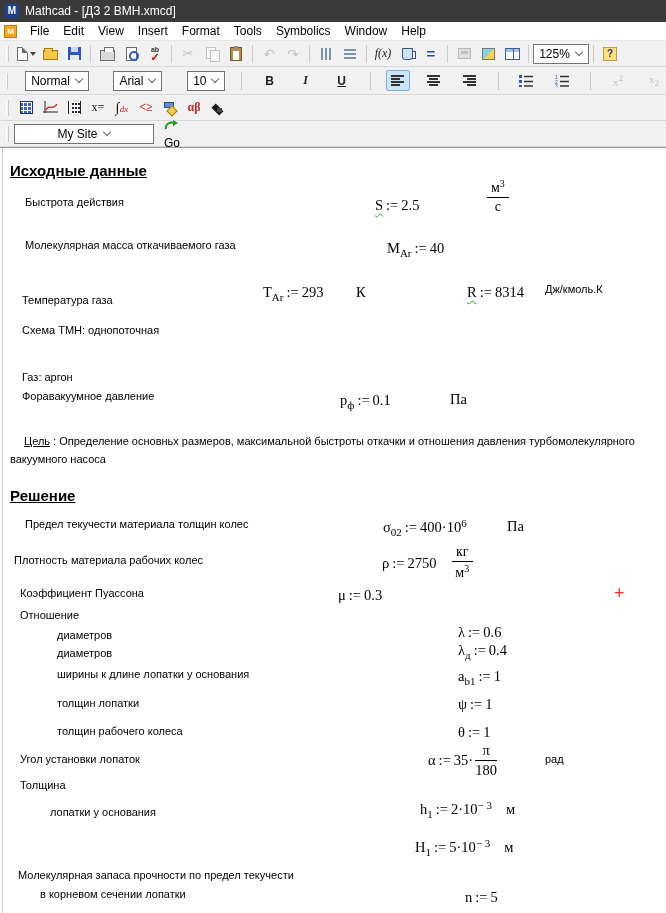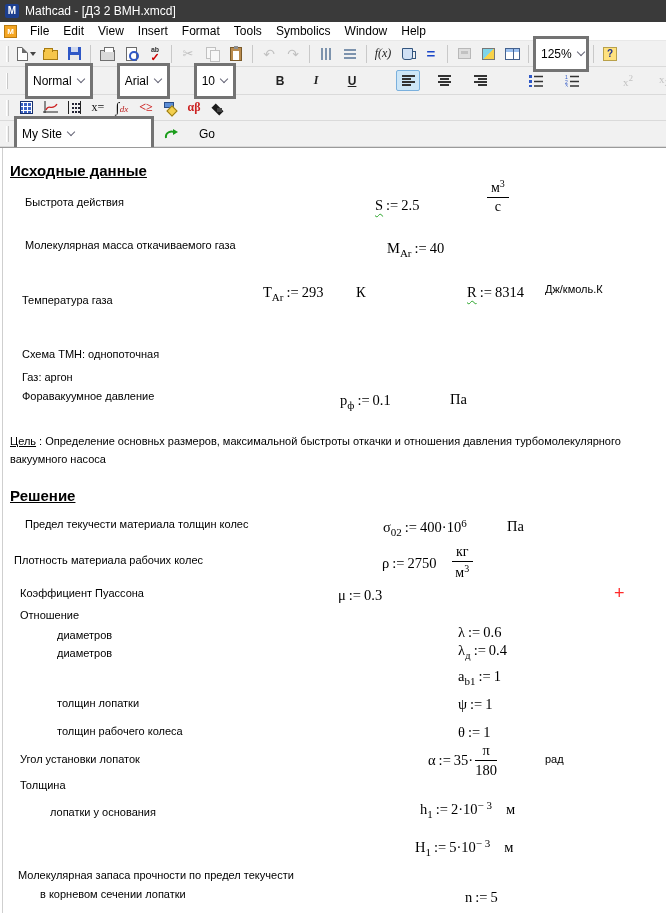--- a/index.html
+++ b/index.html
@@ -73,23 +73,23 @@
   .i-comp:before { content:""; position:absolute; left:2px; top:2px; width:7px; height:3px; background:#9a9a9a; }
   .i-wizard { width:13px; height:12px; border:1px solid #777;
               background:linear-gradient(135deg,#7fd4e8 0 50%, #f8d24a 50% 100%); }
   .i-table { width:15px; height:12px; background:#fff; border:1px solid #44618e; position:relative; }
   .i-table:before { content:""; position:absolute; left:0; top:0; right:0; height:3px; background:#9cc0ef; }
   .i-table:after { content:""; position:absolute; left:7px; top:0; bottom:0; width:1px; background:#44618e; }
   .i-help { width:14px; height:14px; background:#ffe27f; border:1px solid #b9a14a;
             color:#21338f; font-weight:bold; font-size:10px; text-align:center; line-height:12px; }
 
   
-  .combo { height:36px; background:#fff; border:3px solid #737373; display:flex;
+  .combo { height:20px; background:#fff; border:1px solid #737373; display:flex;
            align-items:center; font-size:12px; color:#000; padding-left:5px;
-           justify-content:flex-start; }
+           justify-content:center; }
   .chev { width:6px; height:6px; border-right:1.5px solid #667; border-bottom:1.5px solid #667;
           transform:rotate(45deg); margin:-3px 6px 0 6px; flex:0 0 auto; }
 
   .btn-txt { font-weight:bold; font-size:12px; color:#222; }
   .btn-txt.it { font-family:"Liberation Serif", serif; font-style:italic; }
   .btn-txt.un { text-decoration:underline; }
   .supsub { font-family:"Liberation Serif", serif; font-size:11px; color:#9a9a9a; }
 
   
   .i-calc { width:13px; height:13px; background:#3a62c4; border:1px solid #17306e;
@@ -102,29 +102,29 @@
   .i-int { font-family:"Liberation Serif", serif; font-size:14px; color:#111; }
   .i-int em { color:#b22; font-size:9px; font-style:italic; }
   .i-bool { font-family:"Liberation Serif", serif; font-size:12px; color:#c22; font-weight:bold; }
   .i-prog { position:relative; width:14px; height:13px; }
   .i-prog:before { content:""; position:absolute; left:1px; top:1px; width:8px; height:4px; background:#5b8dd6; border:1px solid #2a4d86; }
   .i-prog:after { content:""; position:absolute; left:5px; top:6px; width:6px; height:6px; background:#f3cf4e; border:1px solid #9a7c14; transform:rotate(45deg); }
   .i-cap { position:relative; width:16px; height:12px; }
   .i-cap:before { content:""; position:absolute; left:2px; top:2px; width:11px; height:11px; background:#1a1a1a; transform:rotate(45deg) scaleY(.55); }
   .i-cap:after { content:""; position:absolute; left:7px; top:6px; width:5px; height:4px; background:#444; }
 
-  .go-btn { display:flex; align-items:flex-start; gap:20px; font-size:12px; color:#000; margin-left:10px; }
+  .go-btn { display:flex; align-items:flex-start; gap:5px; font-size:12px; color:#000; margin-left:10px;flex-direction:column; }
 
   
   .document { position:relative; height:766px; background:#fff; border-top:1px solid #9a9a9a; }
   .page-edge { position:absolute; left:2px; top:0; bottom:0; width:1px; background:#cfcfcf; }
   .txt { position:absolute; font-size:11px; color:#000; white-space:pre; }
   .hd { position:absolute; font-size:15px; font-weight:bold; text-decoration:underline; white-space:pre; }
   .goal { white-space:normal; width:654px; line-height:18px; }
-  .goal .u { text-decoration:underline; }
+  .goal .u { text-decoration:underline;margin-left:14px; }
   .mexpr { position:absolute; font-family:"Liberation Serif", serif; font-size:14.5px;
            color:#000; white-space:pre; }
   .mexpr .msub { font-size:11px; vertical-align:-4px; }
   .mexpr sup { font-size:11px; vertical-align:5px; }
   .mexpr .mop { margin:0 3px; }
   .munit { margin-left:14px; }
   .sq { text-decoration:underline wavy #2aa52a 1px; text-underline-offset:3px; }
   .frac { position:absolute; font-family:"Liberation Serif", serif; font-size:14px;
           text-align:center; color:#000; }
   .frac .num { display:block; border-bottom:1px solid #000; padding:0 4px 1px; }
@@ -408,21 +408,21 @@
 
   <div class="txt" style="left:25px; top:91px">Молекулярная масса откачиваемого газа</div>
   <div class="mexpr" style="left:387px; top:92px"><span>M</span><span class="msub">Ar</span><span class="mop">:=</span><span>40</span></div>
 
   <div class="txt" style="left:22px; top:146px">Температура газа</div>
   <div class="mexpr" style="left:263px; top:136px"><span>T</span><span class="msub">Ar</span><span class="mop">:=</span><span>293</span></div>
   <div class="mexpr" style="left:356px; top:136px">К</div>
   <div class="mexpr" style="left:467px; top:136px"><span class="sq">R</span><span class="mop">:=</span><span>8314</span></div>
   <div class="txt" style="left:545px; top:135px">Дж/кмоль.К</div>
 
-  <div class="txt" style="left:22px; top:200px">Схема ТМН: однопоточная</div>
+  <div class="txt" style="left:22px; top:176px">Схема ТМН: однопоточная</div>
   <div class="txt" style="left:22px; top:223px">Газ: аргон</div>
 
   <div class="txt" style="left:22px; top:242px">Форавакуумное давление</div>
   <div class="mexpr" style="left:340px; top:244px"><span>p</span><span class="msub">ф</span><span class="mop">:=</span><span>0.1</span></div>
   <div class="mexpr" style="left:450px; top:243px">Па</div>
 
   <div class="txt goal" style="left:10px; top:284px"><span class="u">Цель</span><span> : Определение основньх размеров, максимальной быстроты откачки и отношения давления турбомолекулярного вакуумного насоса</span></div>
 
   <div class="hd" style="left:10px; top:339px">Решение</div>
 
@@ -439,20 +439,21 @@
 
   <div class="txt" style="left:20px; top:439px">Коэффициент Пуассона</div>
   <div class="mexpr" style="left:338px; top:439px"><span>μ</span><span class="mop">:=</span><span>0.3</span></div>
   <div class="crosshair" style="left:614px; top:437px">+</div>
 
   <div class="txt" style="left:20px; top:461px">Отношение</div>
   <div class="txt" style="left:57px; top:481px">диаметров</div>
   <div class="mexpr" style="left:458px; top:476px"><span>λ</span><span class="mop">:=</span><span>0.6</span></div>
   <div class="txt" style="left:57px; top:499px">диаметров</div>
   <div class="mexpr" style="left:458px; top:494px"><span>λ</span><span class="msub">д</span><span class="mop">:=</span><span>0.4</span></div>
+  <div class="txt" style="left:57px; top:520px">ширины к длине лопатки у основания</div>
   <div class="mexpr" style="left:458px; top:520px"><span>a</span><span class="msub">b1</span><span class="mop">:=</span><span>1</span></div>
   <div class="txt" style="left:57px; top:549px">толщин лопатки</div>
   <div class="mexpr" style="left:458px; top:548px"><span>ψ</span><span class="mop">:=</span><span>1</span></div>
   <div class="txt" style="left:57px; top:577px">толщин рабочего колеса</div>
   <div class="mexpr" style="left:458px; top:576px"><span>θ</span><span class="mop">:=</span><span>1</span></div>
 
   <div class="txt" style="left:20px; top:605px">Угол установки лопаток</div>
   <div class="mexpr alpha-row" style="left:428px; top:594px">
     <span>α</span><span class="mop">:=</span><span>35·</span><span class="ifrac"><span class="num">π</span><span class="den">180</span></span>
   </div>

